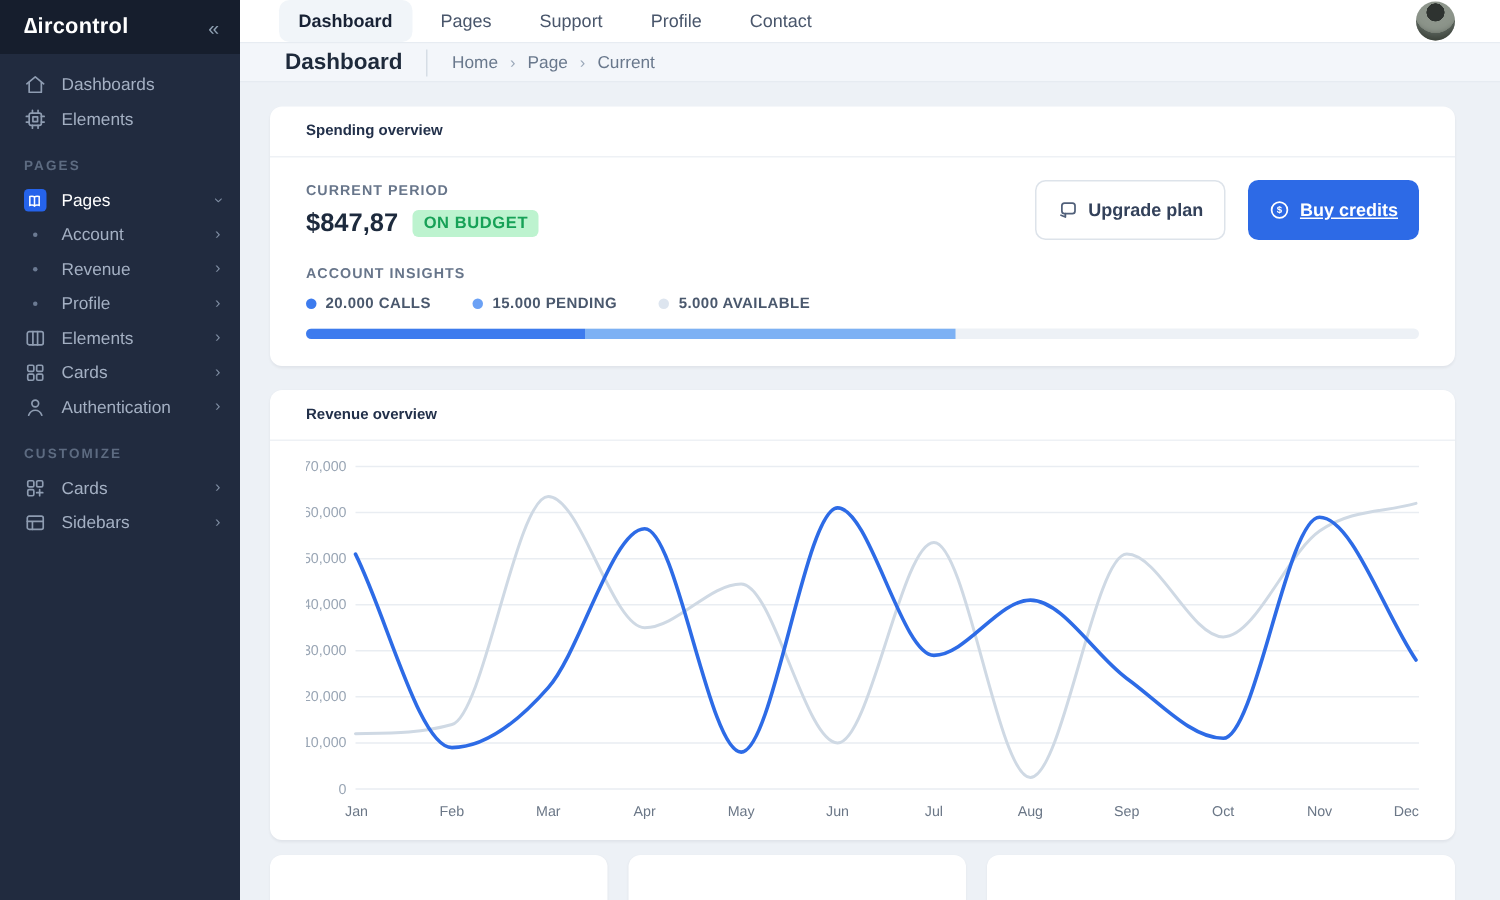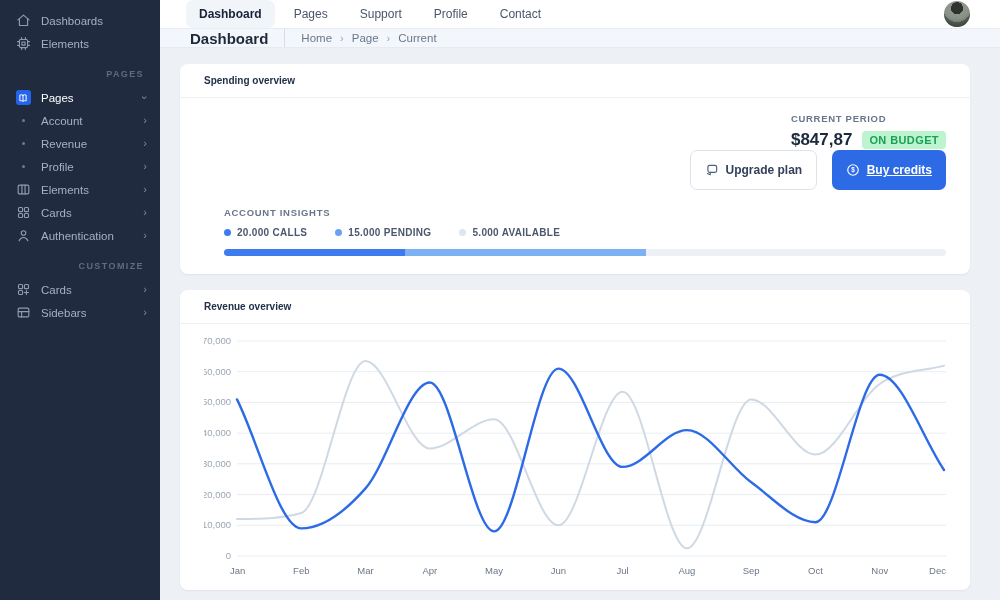--- a/index.html
+++ b/index.html
@@ -5,21 +5,21 @@
   * { margin:0; padding:0; box-sizing:border-box; }
   html,body { width:1000px; height:600px; overflow:hidden; font-family:"Liberation Sans", sans-serif; background:#edf1f6; }
   .app { display:flex; width:1000px; height:600px; }
 
   
   .sidebar { width:160px; min-width:160px; height:600px; background:#212b3f; color:#a9b4c6; }
   .logo-row { height:36px; background:#161e2d; display:flex; align-items:center; justify-content:space-between; padding:0 14px 0 16px; }
   .logo { color:#fff; font-size:14.5px; font-weight:600; letter-spacing:.2px; }
   .logo .mark { font-weight:700; }
   .collapse { color:#8费a0b2; color:#8fa0b2; font-size:13px; cursor:pointer; }
-  .side-nav { padding-top:9px;text-align:right; }
+  .side-nav { padding-top:9px; }
   .section-label { padding:14px 16px 7px; font-size:9px; font-weight:700; letter-spacing:1.4px; color:#5d6b81; }
   .side-item { display:flex; align-items:center; height:23px; padding:0 13px 0 15px; font-size:11.5px; color:#a4b0c3; cursor:pointer; }
   .side-item.active { color:#ffffff; }
   .side-item .ico { width:16px; height:16px; margin-right:10px; display:flex; align-items:center; justify-content:center; color:#8e9cb1; flex:none; }
   .side-item.active .ico { color:#fff; }
   .side-item .chev { margin-left:auto; color:#7e8ca1; font-size:11px; line-height:1; }
   .chev.down { transform:rotate(90deg); }
   .tile { width:15px; height:15px; background:#2563eb; border-radius:3px; display:flex; align-items:center; justify-content:center; }
 
   
@@ -38,50 +38,54 @@
   .breadcrumb { display:flex; align-items:center; font-size:11.5px; color:#69788c; }
   .breadcrumb .sep { color:#9aa7b8; margin:0 8px; font-size:11px; }
   .breadcrumb .crumb { cursor:pointer; }
 
   .content { padding:16px 30px 0 20px; }
   .card { background:#fff; border-radius:8px; box-shadow:0 1px 2px rgba(15,23,42,.06); }
   .card-header { padding:11px 24px; border-bottom:1px solid #eef1f5; font-size:10px; font-weight:700; color:#22304a; }
   .card-body { padding:15px 24px 18px; }
 
   
-  .spend-row { display:flex; justify-content:space-between; align-items:flex-end;flex-direction:column; }
+  .spend-row { display:flex; justify-content:space-between; align-items:center; }
   .micro-label { font-size:9.5px; font-weight:700; letter-spacing:.7px; color:#67758a; }
   .amount-row { margin-top:6px; display:flex; align-items:center; }
   .amount { font-size:17px; font-weight:700; color:#1d2a3d; }
   .badge { margin-left:10px; font-size:11px; font-weight:700; letter-spacing:.4px; padding:3px 7px; border-radius:4px; }
   .btn { height:40px; display:inline-flex; align-items:center; gap:7px; padding:0 14px; border-radius:7px; font-size:12px; font-weight:600; cursor:pointer; }
   .btn.ghost { background:#fff; border:1px solid #dde3ea; color:#33415a; }
   .btn.primary { border:none; color:#fff; margin-left:10px;text-decoration:underline; }
   .btn svg { display:block; }
-  .insights { margin-top:17px;margin-left:20px; }
+  .insights { margin-top:17px; }
   .legend { margin-top:9px; display:flex; gap:28px; }
   .legend-item { display:flex; align-items:center; gap:6px; font-size:10px; font-weight:600; letter-spacing:.3px; color:#4a586d; }
   .dot { width:7px; height:7px; border-radius:50%; }
   .progress { margin-top:11px; height:7px; border-radius:4px; overflow:hidden; display:flex; }
   .progress .seg { height:100%; }
 
   
   .chart-wrap { padding:8px 24px 6px; }
   .chart-wrap svg { display:block; }
 
   
   .stub-row { margin-top:10px; display:grid; grid-template-columns:225px 225px 1fr; gap:14px; }
   .stub { height:30px; background:#fff; border-radius:8px 8px 0 0; box-shadow:0 1px 2px rgba(15,23,42,.05); }
 </style>
 </head>
 <body>
 
 <div class="app">
 
   <aside class="sidebar">
+    <div class="logo-row">
+      <div class="logo"><span class="mark">∆</span><span>ircontrol</span></div>
+      <span class="collapse">«</span>
+    </div>
     <nav class="side-nav" id="sidebar-nav">
         <div class="side-item">
           <span class="ico">
             <svg width="15" height="15" viewBox="0 0 24 24" fill="none" stroke="currentColor" stroke-width="1.8" stroke-linecap="round" stroke-linejoin="round">
               <path d="M3 11 12 3.5 21 11"></path>
               <path d="M5.5 9.5V20h13V9.5"></path>
             </svg>
           </span>
           <span>Dashboards</span>
         </div>

